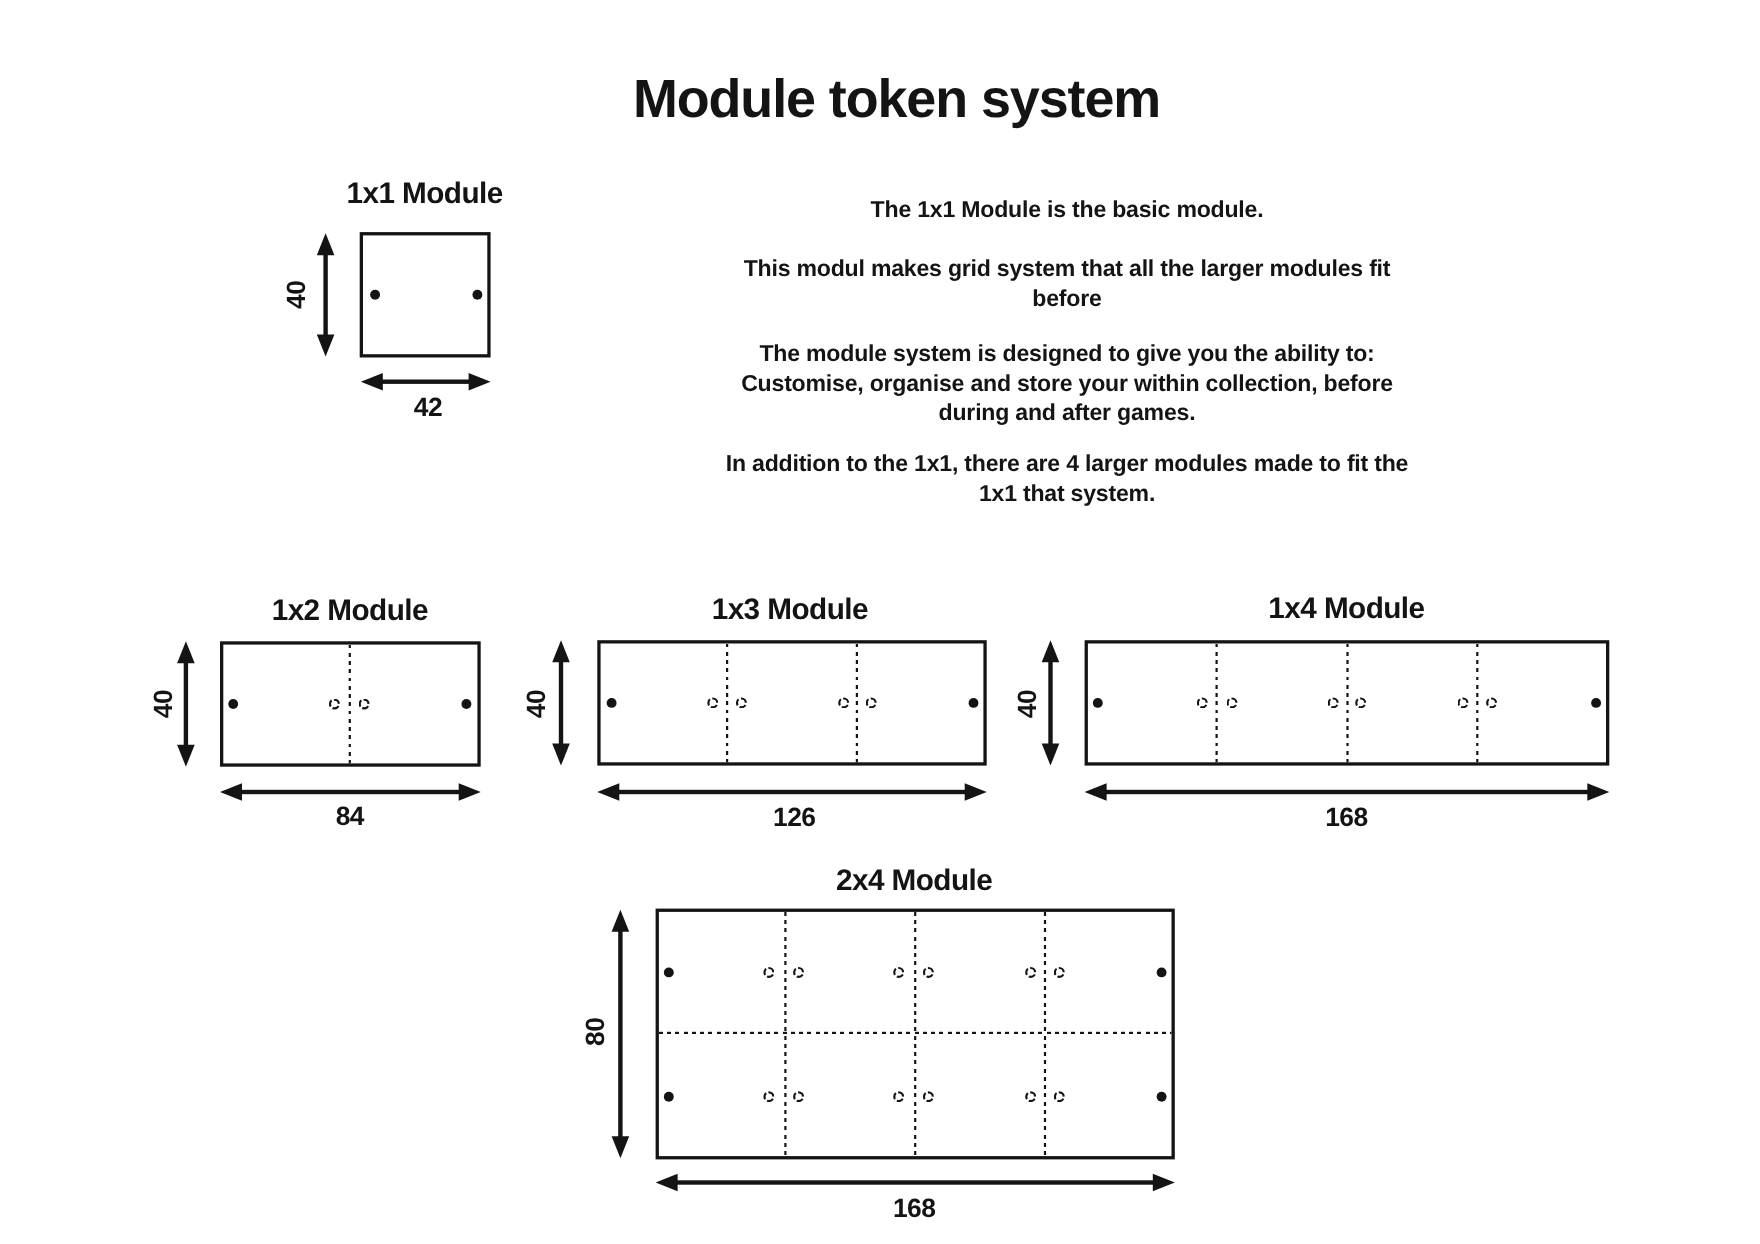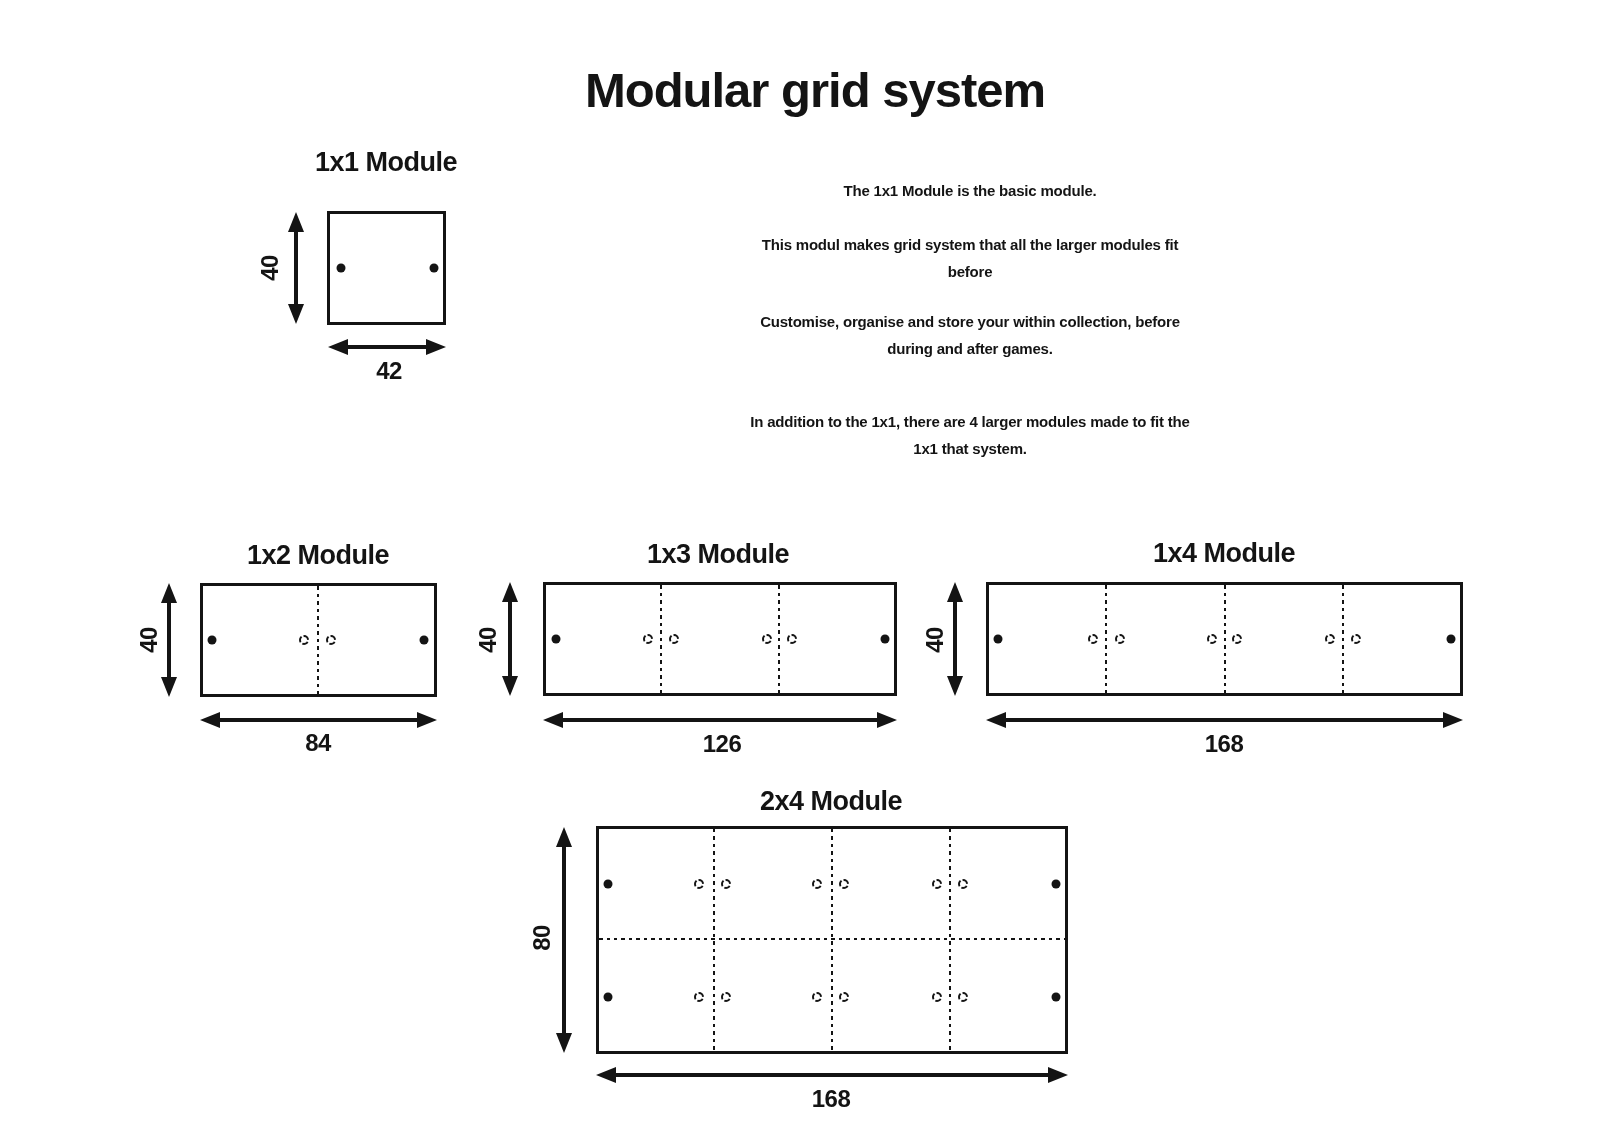--- a/index.html
+++ b/index.html
@@ -17,21 +17,21 @@
   }
   .title{
     position:absolute;top:62px;left:815px;
     transform:translateX(-50%);
     font-size:49px;font-weight:700;letter-spacing:-1px;
     white-space:nowrap;
   }
   .desc{position:absolute;left:598px;top:0;width:744px;}
   .para{
     position:absolute;left:0;width:100%;
-    text-align:center;font-size:15px;font-weight:700;
+    text-align:center;font-size:21px;font-weight:700;
     line-height:27px;letter-spacing:-0.2px;
   }
   .para div{white-space:nowrap;}
   .module-label{
     position:absolute;transform:translate(-50%,-50%);
     font-size:27px;font-weight:700;letter-spacing:-0.5px;white-space:nowrap;
   }
   .rect{
     position:absolute;border:3px solid var(--ink);background:var(--bg);
   }
@@ -88,42 +88,43 @@
     position:absolute;transform:translate(-50%,-50%) rotate(-90deg);
     font-size:24px;font-weight:600;letter-spacing:-0.5px;white-space:nowrap;
   }
   .module{position:absolute;inset:0;}
 </style>
 </head>
 <body>
 
 <div class="stage">
 
-  <div class="title">Modular grid system</div>
+  <div class="title">Module token system</div>
 
   <div class="desc">
     <div class="para" style="top:177px;">
       <div>The 1x1 Module is the basic module.</div>
     </div>
     <div class="para" style="top:231px;">
       <div>This modul makes grid system that all the larger modules fit</div>
       <div>before</div>
     </div>
     <div class="para" style="top:308px;">
+      <div>The module system is designed to give you the ability to:</div>
       <div>Customise, organise and store your within collection, before</div>
       <div>during and after games.</div>
     </div>
     <div class="para" style="top:408px;">
       <div>In addition to the 1x1, there are 4 larger modules made to fit the</div>
       <div>1x1 that system.</div>
     </div>
   </div>
 
   <div class="module">
-    <div class="module-label" style="left:386px;top:162px;">1x1 Module</div>
+    <div class="module-label" style="left:386px;top:176px;">1x1 Module</div>
     <div class="rect" style="left:327px;top:211px;width:113px;height:108px;">
       <span class="dot" style="left:11px;top:54px;"></span>
       <span class="dot" style="left:104px;top:54px;"></span>
     </div>
     <div class="arrow-v" style="left:288px;top:212px;height:112px;"></div>
     <div class="dim-v" style="left:270px;top:268px;">40</div>
     <div class="arrow-h" style="left:328px;top:339px;width:118px;"></div>
     <div class="dim" style="left:389px;top:371px;">42</div>
   </div>
 

